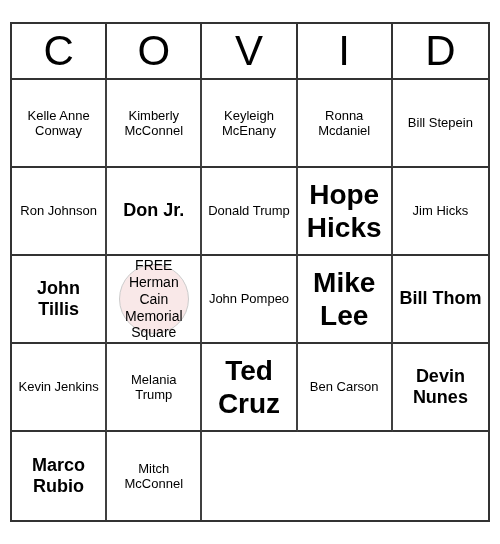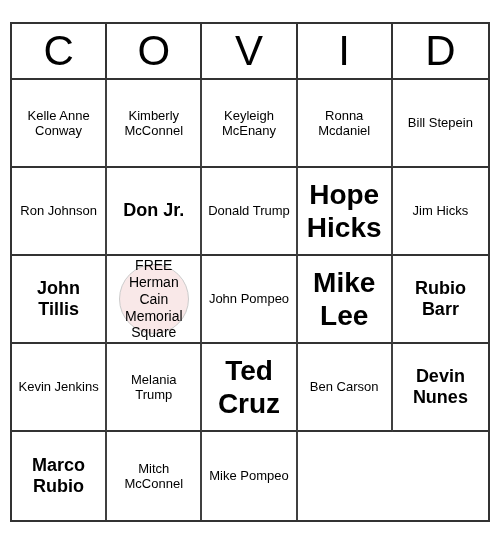--- a/index.html
+++ b/index.html
@@ -162,21 +162,21 @@
           </div>
         </div>
       </div>
       <div class="bingo-cell">
         <span class="cell-text">John Pompeo</span>
       </div>
       <div class="bingo-cell">
         <span class="cell-text xlarge">Mike Lee</span>
       </div>
       <div class="bingo-cell">
-        <span class="cell-text large">Rubio Barr</span>
+        <span class="cell-text large">Bill Thom</span>
       </div>
       <div class="bingo-cell">
         <span class="cell-text">Kevin Jenkins</span>
       </div>
       <div class="bingo-cell">
         <span class="cell-text">Melania Trump</span>
       </div>
       <div class="bingo-cell">
         <span class="cell-text xlarge">Ted Cruz</span>
       </div>
@@ -185,17 +185,14 @@
       </div>
       <div class="bingo-cell">
         <span class="cell-text large">Devin Nunes</span>
       </div>
       <div class="bingo-cell">
         <span class="cell-text large">Marco Rubio</span>
       </div>
       <div class="bingo-cell">
         <span class="cell-text">Mitch McConnel</span>
       </div>
-      <div class="bingo-cell">
-        <span class="cell-text">Mike Pompeo</span>
-      </div>
     </div>
 </div>
 
 </body></html>

